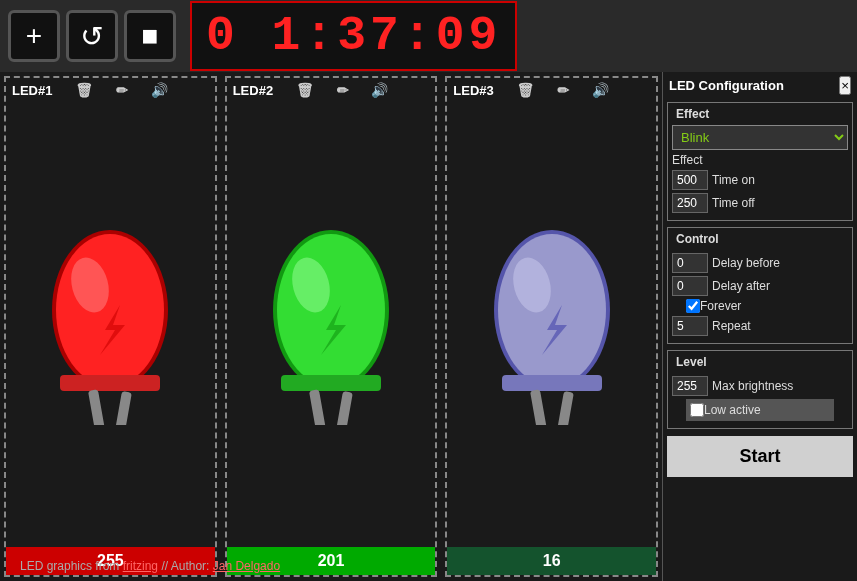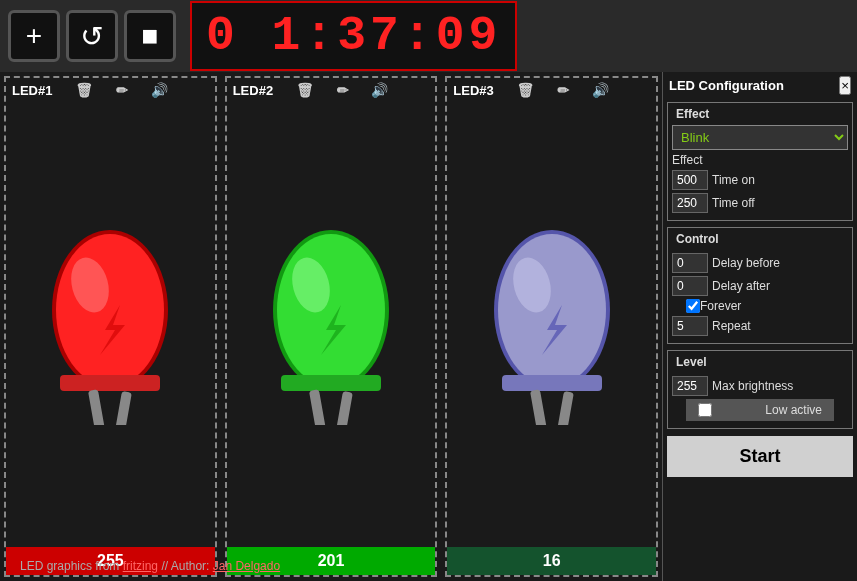--- a/index.html
+++ b/index.html
@@ -350,21 +350,21 @@
         <span class="config-label">Repeat</span>
       </div>
     </div>
 
     <div class="config-section">
       <div class="config-section-title">Level</div>
       <div class="config-row">
         <input type="text" class="config-input" value="255" style="">
         <span class="config-label">Max brightness</span>
       </div>
-      <div class="forever-row" style="background:#555; padding:4px 12px;justify-content:space-between;">
+      <div class="forever-row" style="background:#555; padding:4px 4px;">
         <input type="checkbox" class="config-checkbox" style="">
         <span class="config-label">Low active</span>
       </div>
     </div>
 
     <button id="start-btn">Start</button>
 
   </div>
 
 </div>

